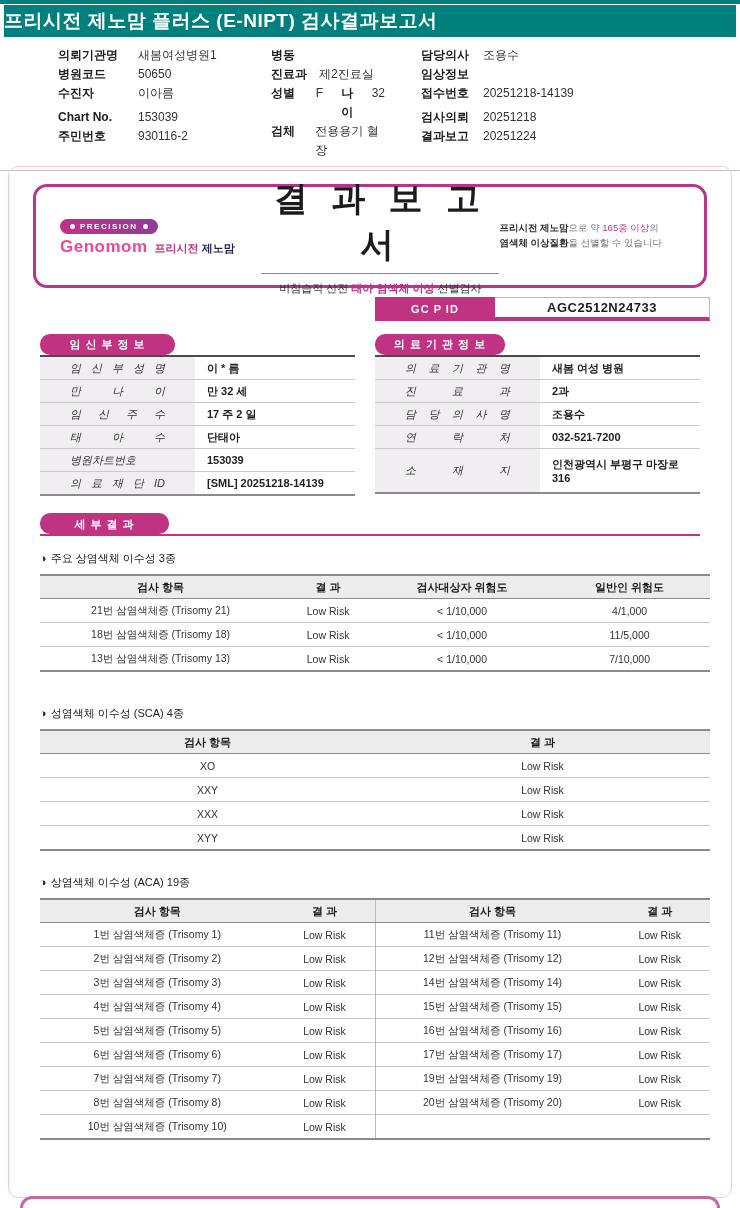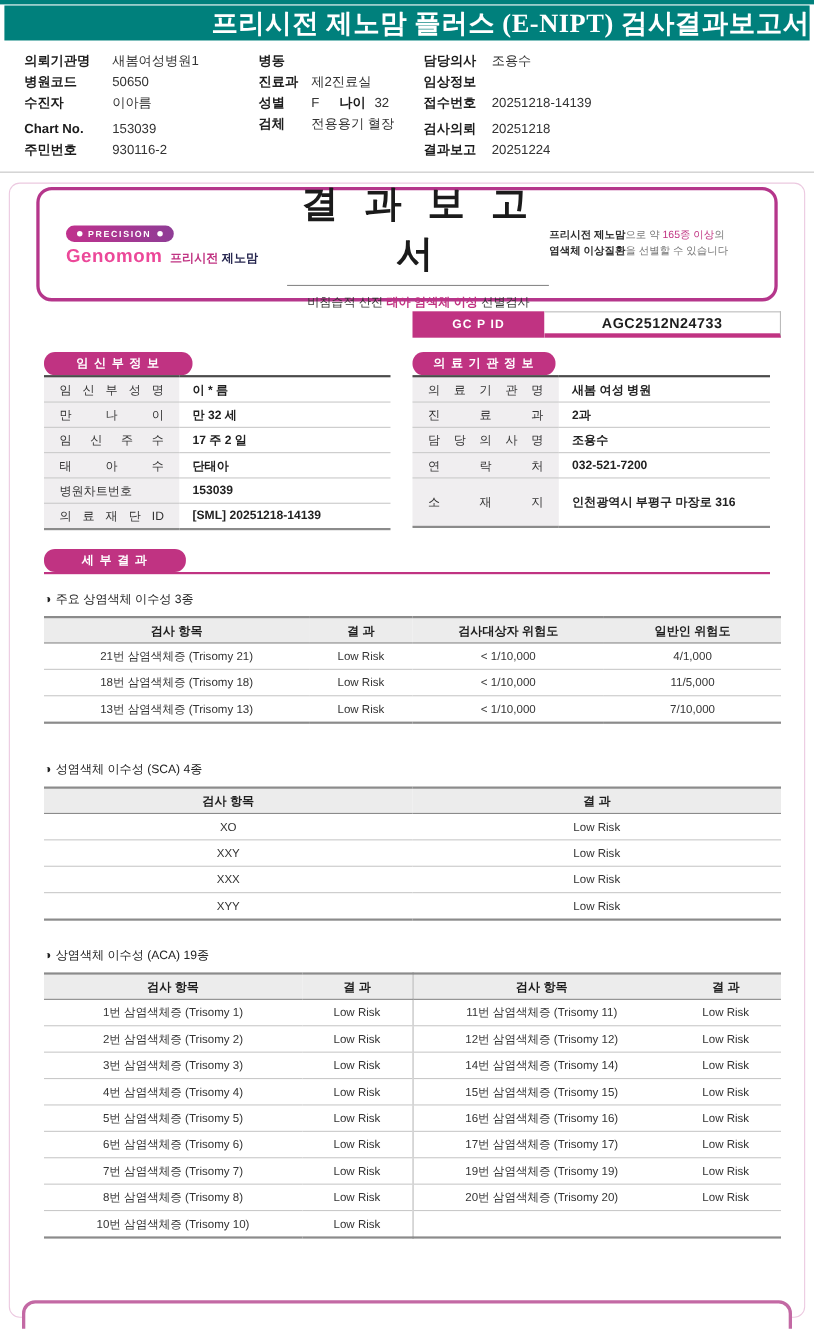--- a/index.html
+++ b/index.html
@@ -5,34 +5,34 @@
   html,body{margin:0;padding:0;}
   body{
     width:740px;height:1208px;overflow:hidden;background:#ffffff;
     font-family:"Liberation Sans","DejaVu Sans",sans-serif;color:#222;
     position:relative;
   }
   
   .top-strip{height:4px;background:#00807C;}
   .title-bar{
     margin:1px 4px 0;height:32px;background:#00807C;color:#fff;
-    display:flex;align-items:center;justify-content:flex-end;
-    font-size:24px;font-weight:bold;letter-spacing:.5px;font-family:Liberation Serif, serif;
+    display:flex;align-items:center;justify-content:flex-start;
+    font-size:19px;font-weight:bold;letter-spacing:.5px;
   }
   
   .patient-header{
     display:flex;padding:9px 0 10px 22px;border-bottom:1px solid #c4c4c4;
     background:#fff;
   }
   .ph-col{display:flex;flex-direction:column;}
   .ph-col1{width:213px;}
   .ph-col2{width:150px;}
   .ph-col3{width:300px;}
   .ph-row{display:flex;line-height:19px;font-size:12px;}
-  .ph-label{font-weight:bold;color:#1c1c1c;}
+  .ph-label{font-weight:bold;color:#1c1c1c;margin-left:36px;}
   .ph-col1 .ph-label{width:80px;}
   .ph-col2 .ph-label{width:48px;}
   .ph-col3 .ph-label{width:62px;}
   .ph-value{color:#333;}
   .ph-mini-label{font-weight:bold;color:#1c1c1c;margin-left:18px;margin-right:8px;}
   .ph-gap{height:5px;}
   
   .page-frame{
     position:absolute;left:8px;right:8px;top:166px;bottom:10px;
     border:1px solid #ecc9e0;border-radius:10px;pointer-events:none;
@@ -85,22 +85,22 @@
   .info-wrap{display:flex;gap:20px;margin:13px 40px 0;}
   .info-col-left{width:315px;}
   .info-col-right{flex:1;}
   .badge-maternal{width:135px;}
   .badge-institution{width:130px;}
   .info-table{width:100%;border-collapse:collapse;table-layout:fixed;
     border-top:2px solid #4a4a4a;border-bottom:2px solid #8b8b8b;}
   .info-table td{height:20px;font-size:11px;vertical-align:middle;}
   .info-table tr + tr td{border-top:1px solid #c9c9c9;}
   .info-table .lbl{
-    background:#F0EEF0;color:#333;padding:0 14px;
-    text-align:justify;text-align-last:justify;
+    background:#F0EEF0;color:#333;padding:0 30px;
+    text-align:justify;text-align-last:justify;font-style:italic;
   }
   .info-table .val{padding-left:12px;color:#222;font-weight:bold;}
   .info-table .val.bold{font-weight:bold;}
   .info-col-left .lbl{width:95px;}
   .info-col-right .lbl{width:105px;}
   .row-tall td{height:41px;}
   
   .detail-rule{margin:17px 40px 0;border-bottom:2px solid #C03382;line-height:0;}
   .badge-detail{width:129px;position:relative;top:0;}
   .subsection{margin:15px 40px 8px;font-size:11px;color:#222;}

